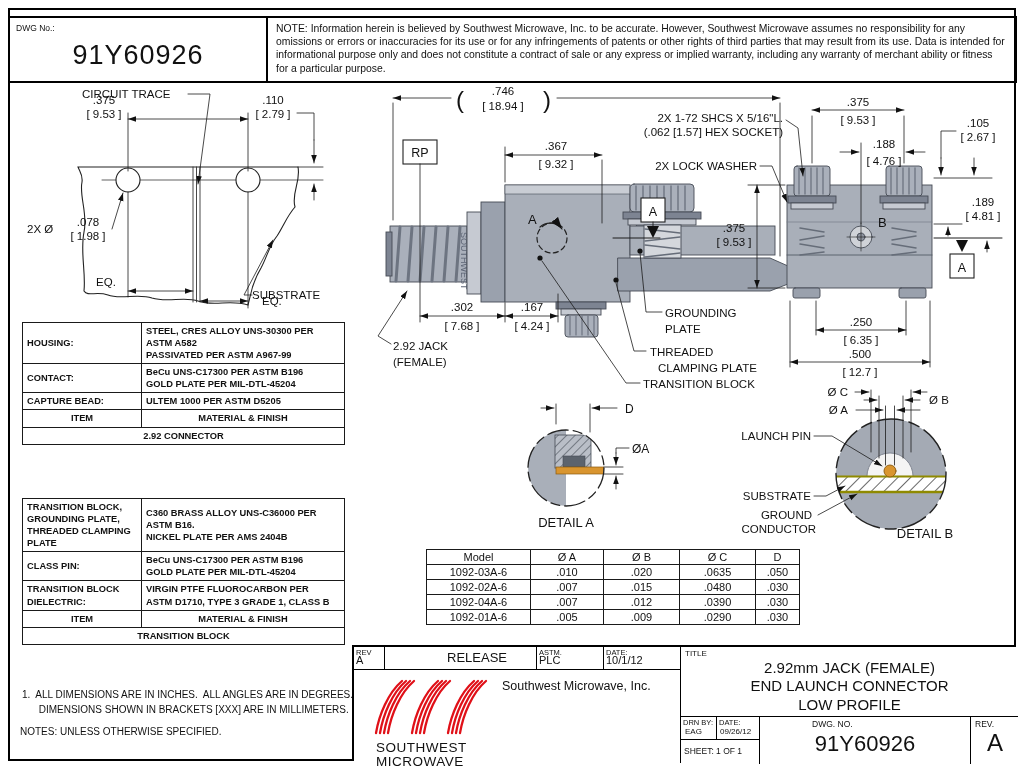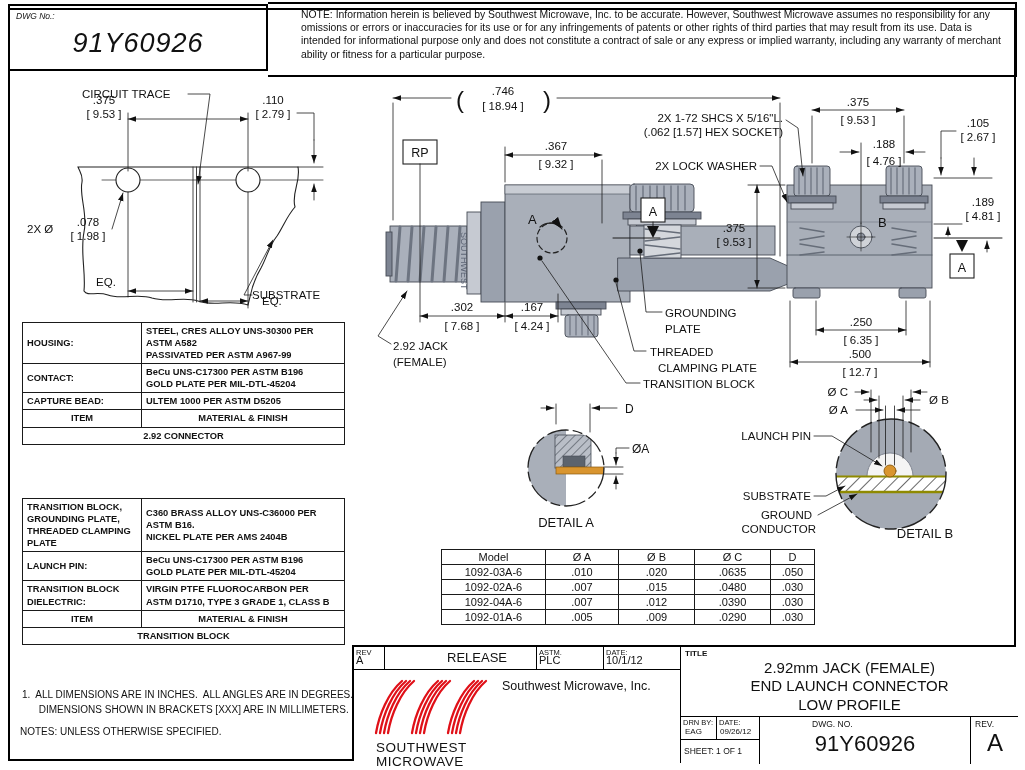--- a/index.html
+++ b/index.html
@@ -1,45 +1,45 @@
 <!DOCTYPE html>
 <html><head>
 <meta charset="utf-8">
 <style>
   html,body{margin:0;padding:0;background:#e8e8e8;}
   .sheet{position:relative;width:1025px;height:770px;background:#fff;
          font-family:"Liberation Sans",sans-serif;color:#111;overflow:hidden;}
   .frame{position:absolute;left:8px;top:8px;right:9px;bottom:9px;border:2px solid #000;}
   
-  .dwgbox{position:absolute;left:8px;top:4px;width:260px;height:67px;border:2px solid #000;box-sizing:border-box;font-style:italic;}
+  .dwgbox{position:absolute;left:8px;top:16px;width:260px;height:67px;border:2px solid #000;box-sizing:border-box;}
   .dwgbox .lbl{position:absolute;left:6px;top:5px;font-size:8.5px;}
   .dwgbox .num{position:absolute;left:0;right:0;top:22px;text-align:center;font-size:27px;letter-spacing:1px;}
-  .notebox{position:absolute;left:268px;top:2px;width:749px;height:75px;border:2px solid #000;border-left:none;box-sizing:border-box;padding-left:25px;}
+  .notebox{position:absolute;left:268px;top:16px;width:749px;height:67px;border:2px solid #000;border-left:none;box-sizing:border-box;}
   .notebox .txt{padding:4px 8px;font-size:10.4px;line-height:1.27;}
   
   table.mat{position:absolute;border-collapse:collapse;font-size:9.3px;font-weight:bold;line-height:1.3;}
   table.mat td{border:1.4px solid #1a1a1a;padding:2px 4px;vertical-align:middle;white-space:pre-line;}
   table.mat td.c{text-align:center;}
   #tbl-connector{left:22px;top:322px;width:323px;}
   #tbl-transition{left:22px;top:498px;width:323px;}
   .colA{width:110px;}
   
-  table.model{position:absolute;left:441px;top:549px;width:374px;border-collapse:collapse;font-size:11px;}
+  table.model{position:absolute;left:426px;top:549px;width:374px;border-collapse:collapse;font-size:11px;}
   table.model td{border:1.4px solid #1a1a1a;text-align:center;padding:1px 2px;}
   
   .notes1{position:absolute;left:22px;top:688px;font-size:10px;line-height:1.45;white-space:pre-wrap;}
   .notes2{position:absolute;left:20px;top:726px;font-size:10px;}
   
   .tb{position:absolute;left:352px;top:645px;width:664px;height:116px;border-top:2px solid #000;border-left:2px solid #000;box-sizing:border-box;background:#fff;}
   .tb .cell{position:absolute;box-sizing:border-box;border-right:1.4px solid #000;}
   .revstrip{position:absolute;left:0;top:0;width:326px;height:22px;border-bottom:1.4px solid #000;}
   .revstrip .sl{font-size:7.5px;display:block;padding:1px 2px 0 2px;}
   .revstrip .sv{font-size:11px;display:block;padding:0 2px;}
   .titlearea{position:absolute;left:326px;top:0;width:338px;height:69px;border-left:1.4px solid #000;box-sizing:border-box;}
-  .titlearea .tl{position:absolute;left:4px;top:2px;font-size:8px;font-weight:bold;}
+  .titlearea .tl{position:absolute;left:4px;top:2px;font-size:8px;}
   .titlearea .tt{position:absolute;left:0;right:0;top:12px;text-align:center;font-size:15px;line-height:1.23;white-space:pre-line;}
   .botrow{position:absolute;left:326px;top:69px;width:338px;height:47px;border-left:1.4px solid #000;border-top:1.4px solid #000;box-sizing:border-box;}
   .company{position:absolute;left:148px;top:28px;width:178px;}
   .company .nm{font-size:12.5px;margin-bottom:2px;}
   .company .ad{font-size:9.6px;line-height:1.35;white-space:pre-line;}
   .logowords{position:absolute;left:22px;top:72px;font-size:13.5px;letter-spacing:.5px;line-height:1.0;}
   .sm{font-size:7.5px;}
 </style>
 </head>
 <body>
@@ -484,21 +484,21 @@
         <tr>
       <td class="colA">TRANSITION BLOCK,
 GROUNDING PLATE,
 THREADED CLAMPING
 PLATE</td>
       <td>C360 BRASS ALLOY UNS-C36000 PER
 ASTM B16.
 NICKEL PLATE PER AMS 2404B</td>
         </tr>
     <tr>
-      <td>LAUNCH PIN:</td>
+      <td>CLASS PIN:</td>
       <td>BeCu UNS-C17300 PER ASTM B196
 GOLD PLATE PER MIL-DTL-45204</td>
         </tr>
     <tr>
       <td>TRANSITION BLOCK
 DIELECTRIC:</td>
       <td>VIRGIN PTFE FLUOROCARBON PER
 ASTM D1710, TYPE 3 GRADE 1, CLASS B</td>
         </tr>
     <tr>

